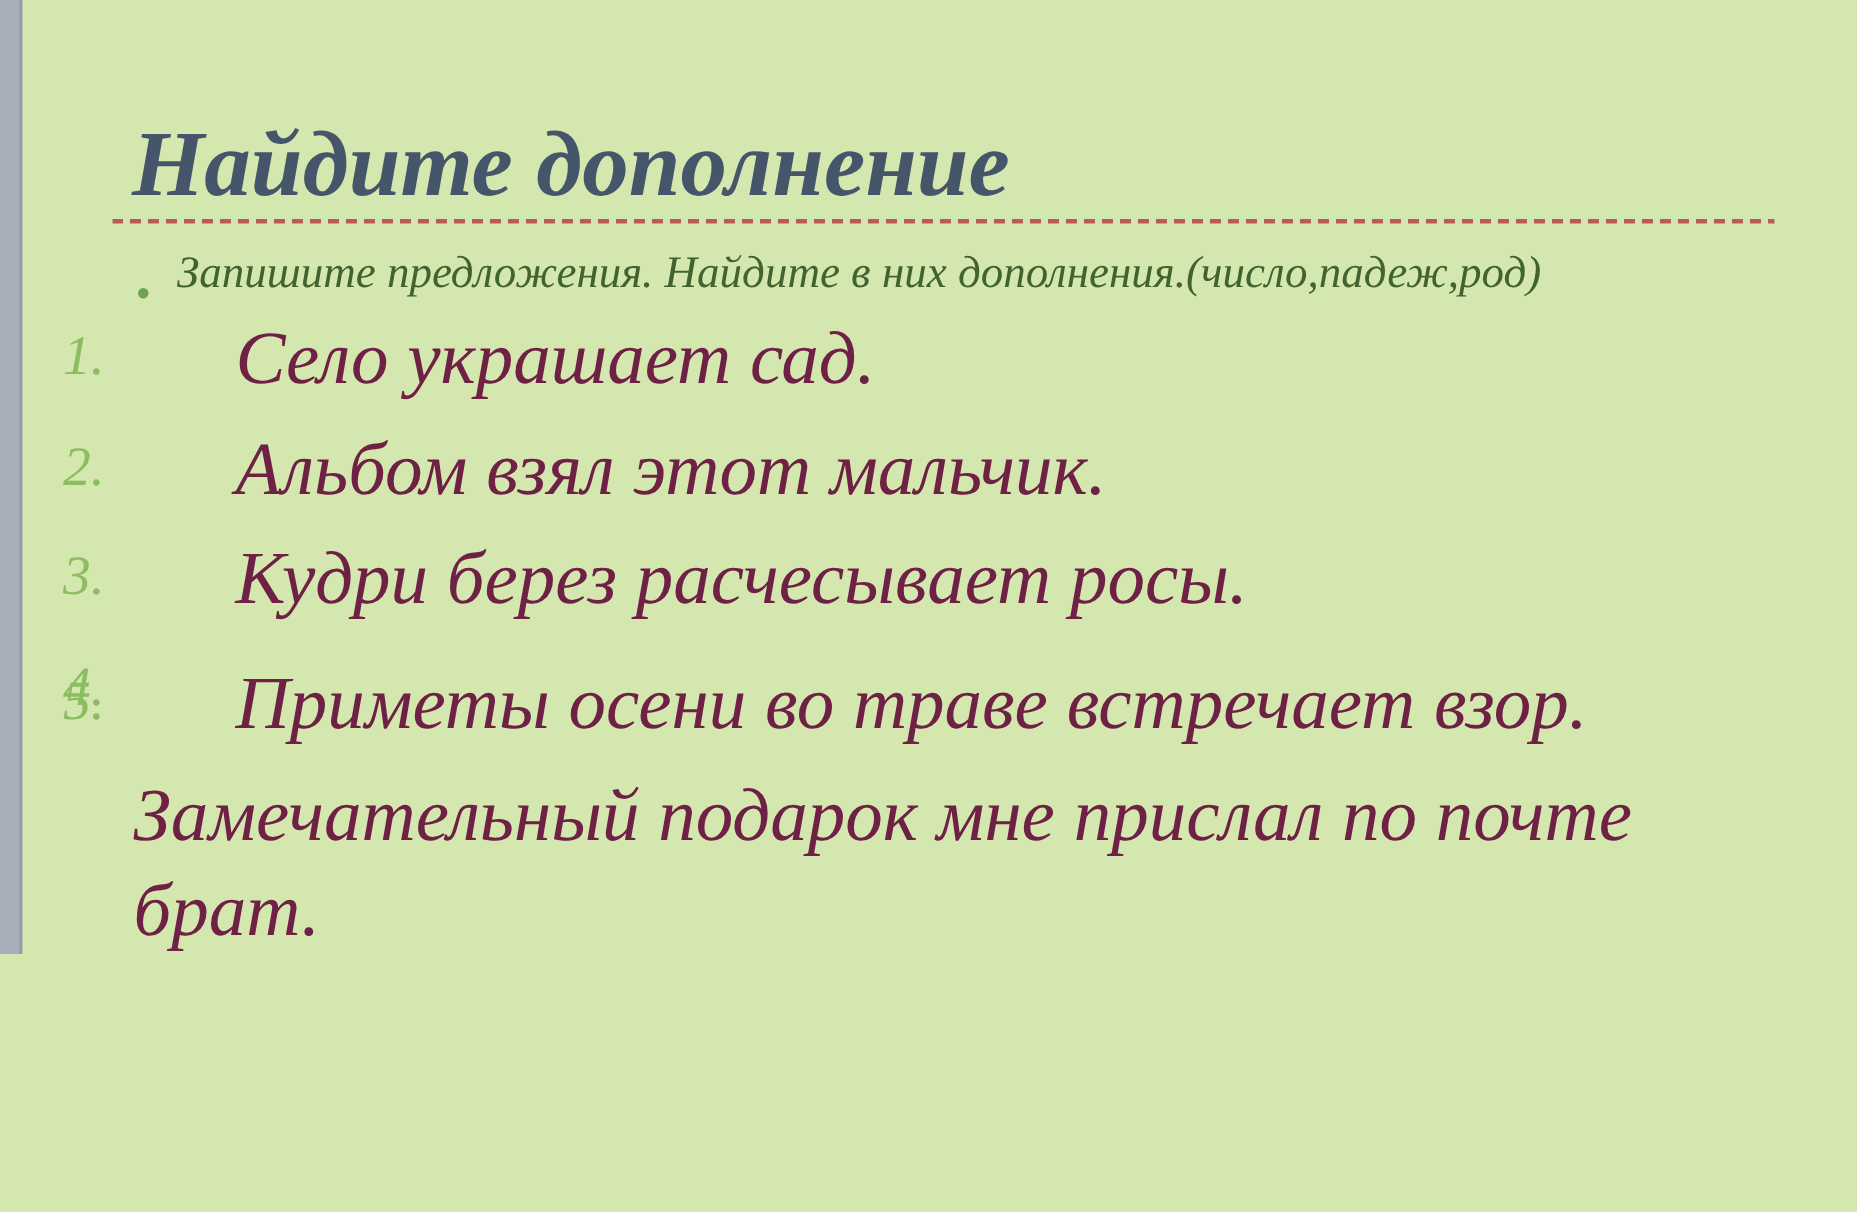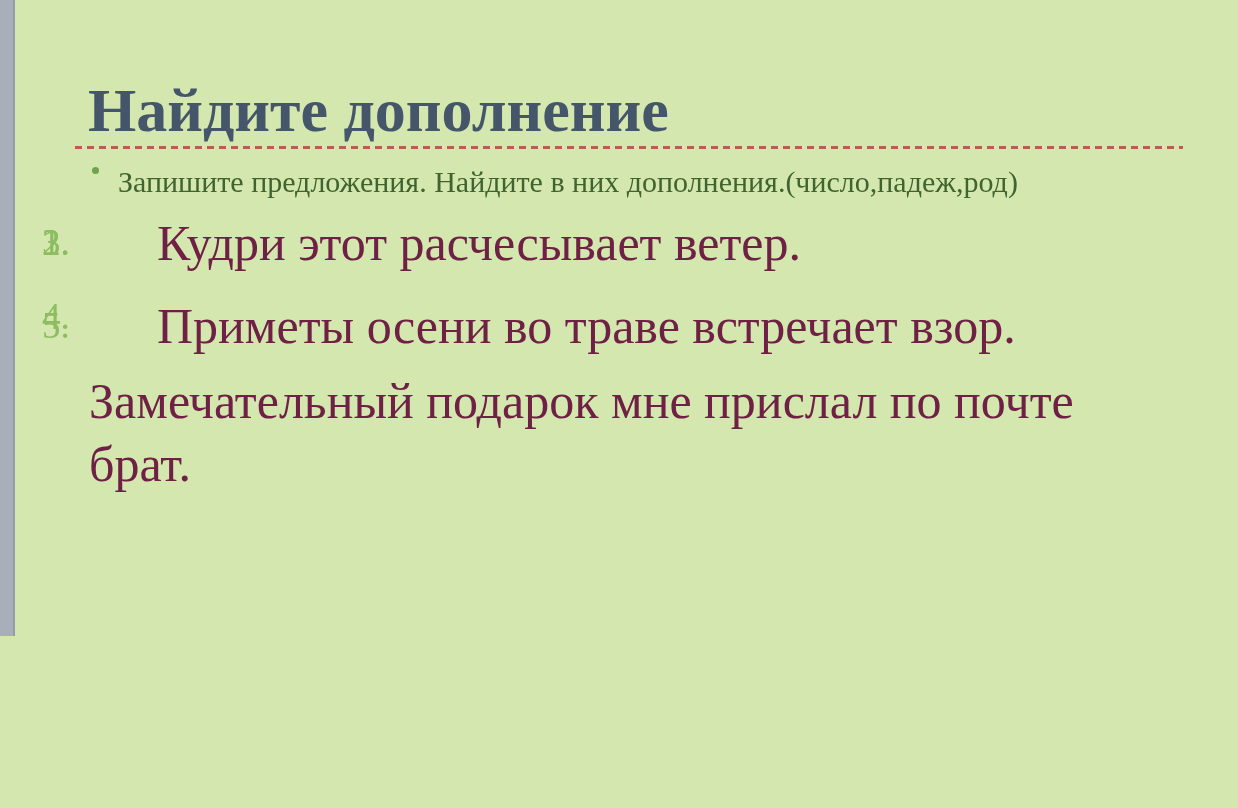--- a/index.html
+++ b/index.html
@@ -8,20 +8,21 @@
     width: 1238px;
     height: 808px;
     overflow: hidden;
     font-family: "Liberation Serif", "DejaVu Serif", serif;
     background: var(--background, #d4e7af);
   }
   .stage {
     position: relative;
     width: 1238px;
     height: 636px;
+    font-style: italic;
   }
   .side-bar {
     position: absolute;
     left: 0; top: 0; bottom: 0;
     width: 13px;
     background: var(--sidebar, #a9aebb);
     border-right: 2px solid var(--sidebar_edge, #949aa9);
   }
   .slide {
     position: absolute;
@@ -41,21 +42,21 @@
     margin: 2px 55px 0 60px;
     height: 3px;
     background-image: repeating-linear-gradient(
       to right,
       var(--divider, #b95b58) 0px, var(--divider, #b95b58) 7px,
       transparent 7px, transparent 12px);
   }
   .instruction-row {
     margin: 16px 40px 0 77px;
     display: flex;
-    align-items: flex-start;
+    align-items: flex-end;
   }
   .bullet-dot {
     flex: 0 0 auto;
     width: 7px;
     height: 7px;
     border-radius: 50%;
     background: var(--bullet, #6fa34e);
     margin-right: 19px;
     margin-top: 2px;
   }
@@ -100,21 +101,21 @@
 <div class="stage">
   <div class="side-bar"></div>
   <div class="slide">
     <h1 class="slide-title">Найдите дополнение</h1>
     <div class="divider"></div>
     <div class="instruction-row">
       <span class="bullet-dot"></span>
       <span class="instruction">Запишите предложения. Найдите в них дополнения.(число,падеж,род)</span>
     </div>
     <ol class="sentence-list" id="sentence-list">
-        <li><span class="num">1.</span></li>
-        <li><span class="num">2.</span></li>
-        <li><span class="num">3.</span><span class="txt">Кудри этот расчесывает ветер.</span></li>
+        <li><span class="num">1.</span><span class="txt">Село украшает сад.</span></li>
+        <li><span class="num">2.</span><span class="txt">Альбом взял этот мальчик.</span></li>
+        <li><span class="num">3.</span><span class="txt">Кудри берез расчесывает росы.</span></li>
         <li><span class="num">4.</span></li>
         <li><span class="num">5.</span><span class="txt">Приметы осени во траве встречает взор.</span></li>
       </ol>
     <p class="footer-sentence">Замечательный подарок мне прислал по почте брат.</p>
   </div>
 </div>
 
 </body></html>

